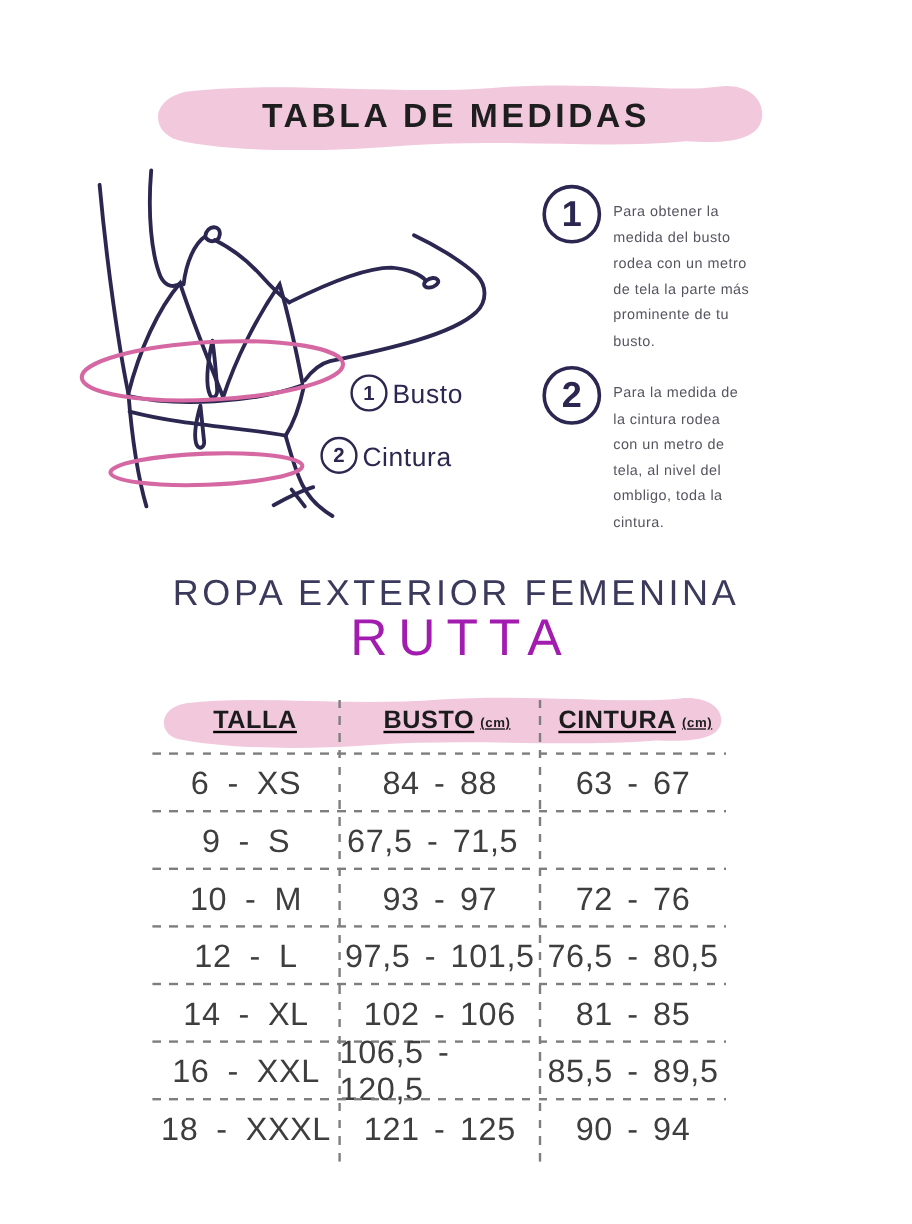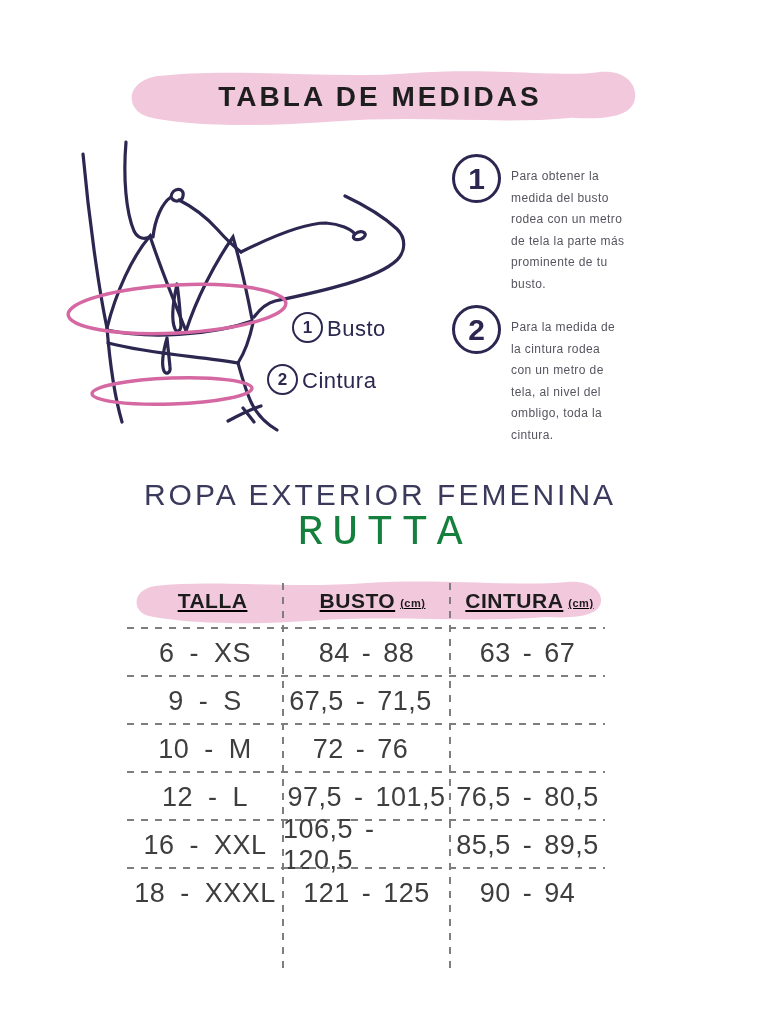--- a/index.html
+++ b/index.html
@@ -40,22 +40,22 @@
     position: absolute; width: 215px; white-space: pre-line;
     font-size: 12px; line-height: 21.5px; letter-spacing: 0.4px; color: #56555F;
   }
   
   .category {
     position: absolute; left: 0; right: 0; top: 478px; text-align: center;
     font-size: 30px; letter-spacing: 3px; color: #3B3A5C;
   }
   .brand {
     position: absolute; left: 0; right: 0; top: 508px; text-align: center;
-    font-family: Liberation Mono, monospace; font-size: 43px; letter-spacing: 9px;
-    text-indent: 9px; color: #15803d;
+    font-family: Liberation Sans, sans-serif; font-size: 43px; letter-spacing: 9px;
+    text-indent: 9px; color: #a21caf;
   }
   
   .size-table { position: absolute; left: 127px; top: 578px; width: 478px; height: 390px; }
   .header-blob { position: absolute; left: 0; top: 0; width: 478px; height: 46px; }
   .header-cells { position: absolute; left: 12px; top: 0; right: 0; height: 46px; display: flex; text-decoration: underline; }
   .hcell {
     display: flex; align-items: center; justify-content: center;
     font-size: 21px; font-weight: 700; color: #1c1c1c; letter-spacing: 0.5px;
   }
   .hunit { font-size: 11px; font-weight: 700; margin-left: 5px; margin-top: 4px; }
@@ -172,28 +172,34 @@
         <div class="tcell talla col1">6 - XS</div>
         <div class="tcell col2">84 - 88</div>
         <div class="tcell col3">63 - 67</div>
       </div>
       <div class="t-row">
         <div class="tcell talla col1">9 - S</div>
         <div class="tcell col3">67,5 - 71,5</div>
       </div>
       <div class="t-row">
         <div class="tcell talla col1">10 - M</div>
+        <div class="tcell col2">93 - 97</div>
         <div class="tcell col3">72 - 76</div>
       </div>
       <div class="t-row">
         <div class="tcell talla col1">12 - L</div>
         <div class="tcell col2">97,5 - 101,5</div>
         <div class="tcell col3">76,5 - 80,5</div>
       </div>
       <div class="t-row">
+        <div class="tcell talla col1">14 - XL</div>
+        <div class="tcell col2">102 - 106</div>
+        <div class="tcell col3">81 - 85</div>
+      </div>
+      <div class="t-row">
         <div class="tcell talla col1">16 - XXL</div>
         <div class="tcell col2">106,5 - 120,5</div>
         <div class="tcell col3">85,5 - 89,5</div>
       </div>
       <div class="t-row">
         <div class="tcell talla col1">18 - XXXL</div>
         <div class="tcell col2">121 - 125</div>
         <div class="tcell col3">90 - 94</div>
       </div>
     </div>

